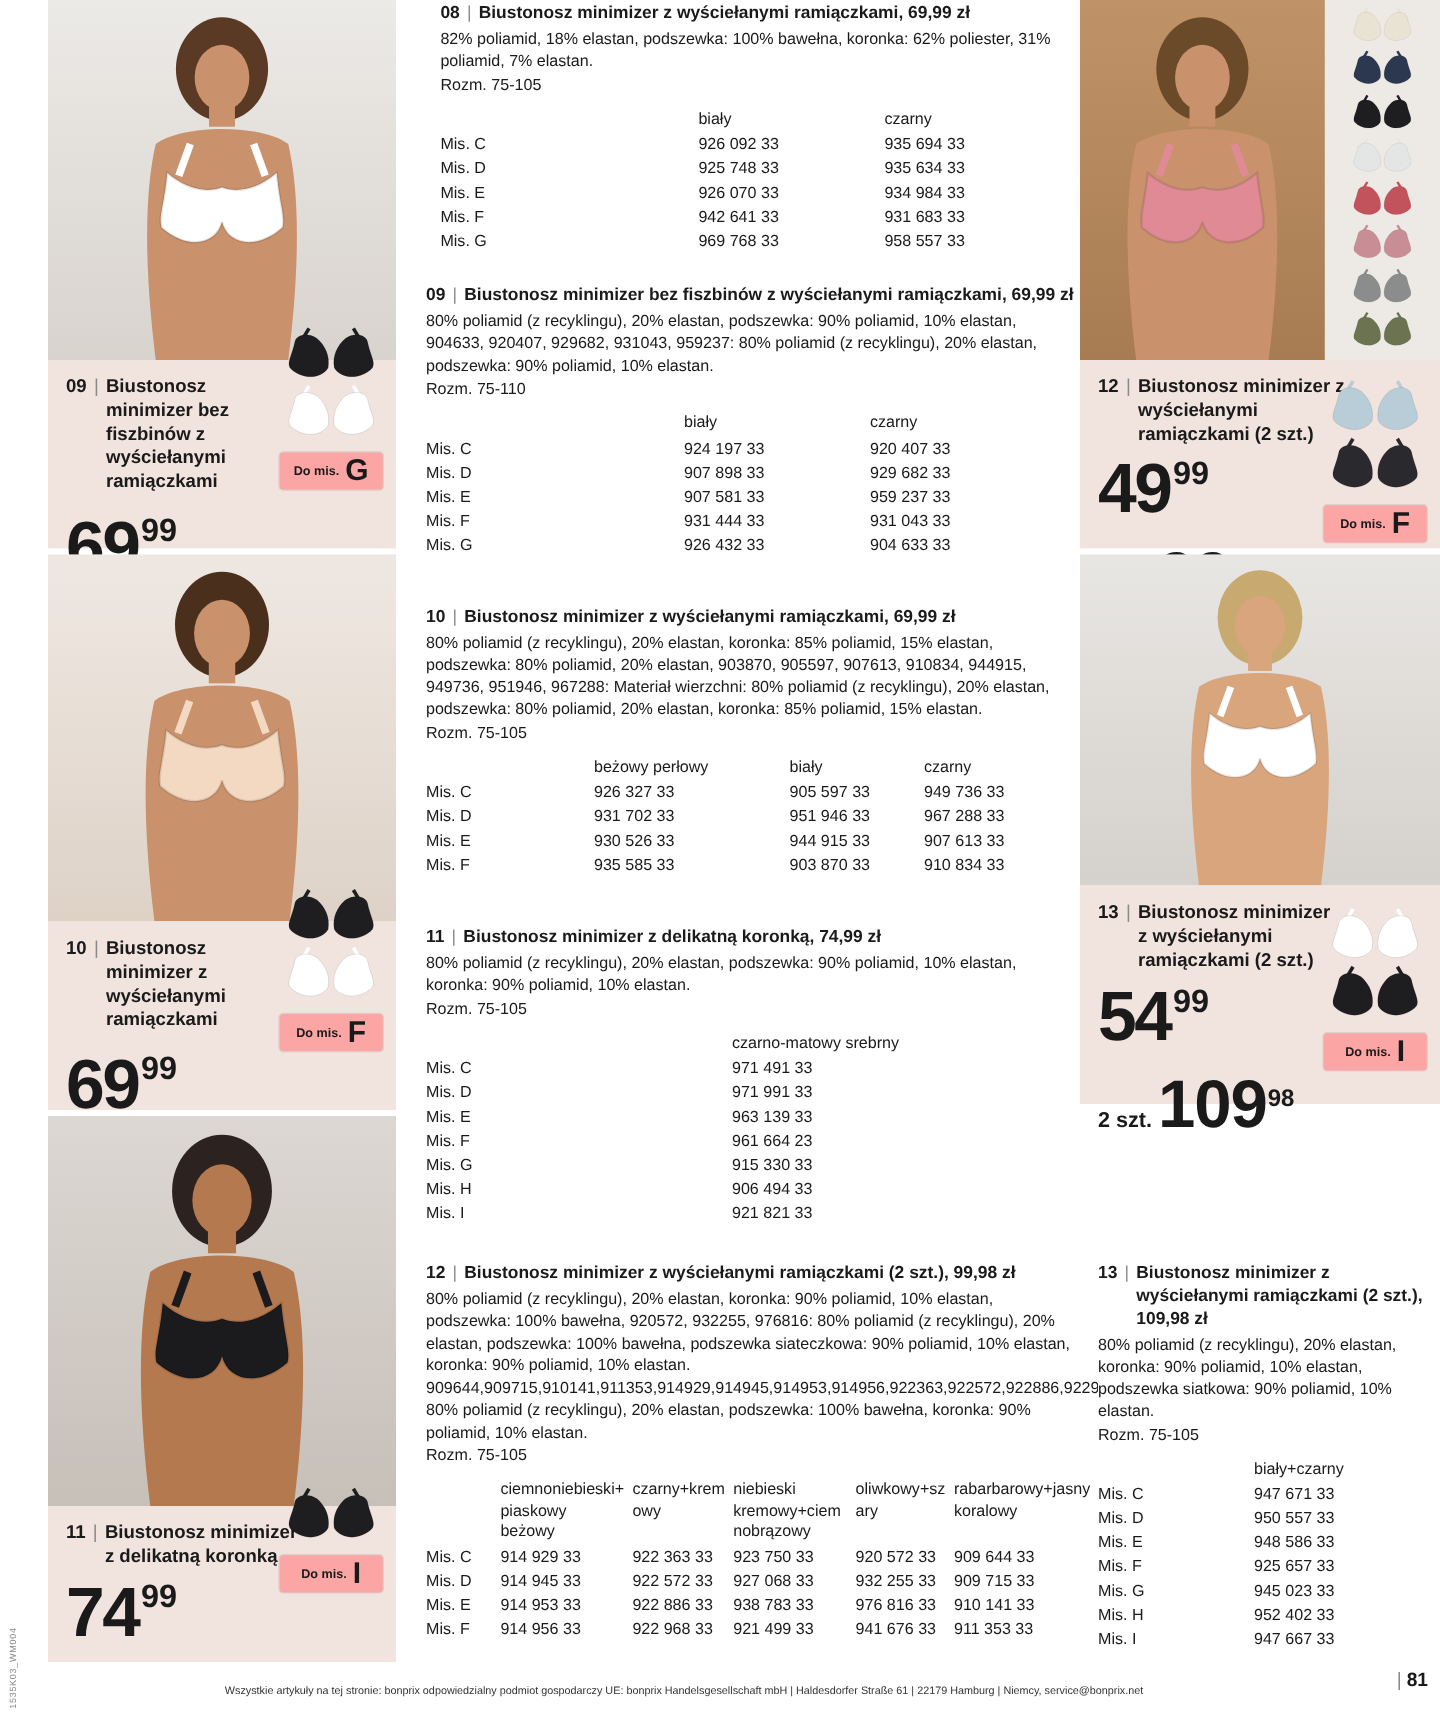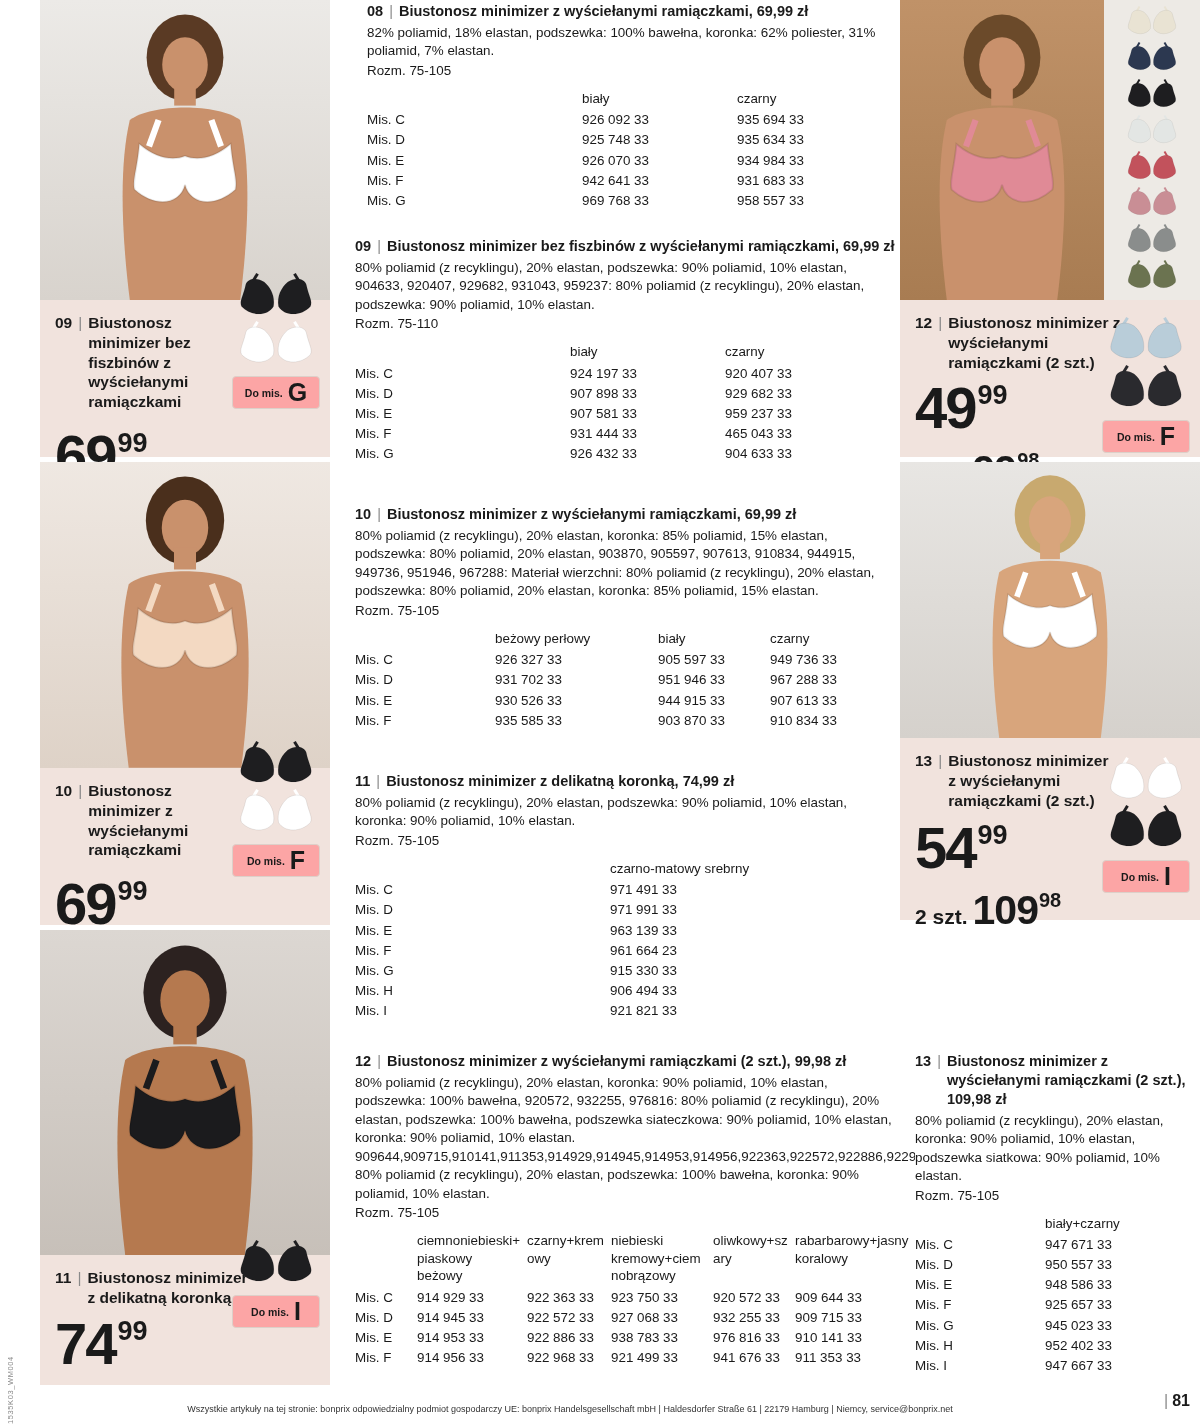--- a/index.html
+++ b/index.html
@@ -18,22 +18,22 @@
   
   .card{background:#f1e3dd;padding:13px 12px 10px 15px;}
   .ctitle{display:flex;margin:0;font-size:15.5px;font-weight:700;line-height:1.28;}
   .ctitle .ct-text{max-width:150px;}
   .mnum{font-weight:700;flex:0 0 auto;}
   .bar{color:#8a8a8a;font-weight:400;margin:0 6px;flex:0 0 auto;}
   .price{margin-top:10px;white-space:nowrap;}
   .p-int{font-size:58px;font-weight:700;letter-spacing:-2px;}
   .p-cents{font-size:27px;font-weight:700;vertical-align:24px;margin-left:2px;}
   .mprice{margin-top:6px;white-space:nowrap;}
-  .mp-qty{font-size:21px;font-weight:700;margin-right:5px;}
-  .mp-int{font-size:41px;font-weight:700;letter-spacing:-1px;}
+  .mp-qty{font-size:18px;font-weight:700;margin-right:5px;}
+  .mp-int{font-size:56px;font-weight:700;letter-spacing:-1px;}
   .mp-cents{font-size:20px;font-weight:700;vertical-align:17px;margin-left:1px;}
   .thumbs{position:absolute;right:8px;top:-28px;width:92px;display:flex;flex-direction:column;align-items:center;}
   .thumbs .bra-t{width:84px;height:52px;margin-bottom:-4px;}
   .badge{background:#fca5a5;border:1px solid #ddd0c9;border-radius:4px;margin-top:8px;
     padding:3px 8px 3px 8px;display:flex;align-items:center;gap:5px;min-width:70px;justify-content:center;}
   .badge-label{font-size:10.5px;font-weight:700;}
   .badge-size{font-size:25px;font-weight:700;line-height:1;}
 
   
   .mblock{background:#fff;}
@@ -233,21 +233,21 @@
           <div class="tcell">929 682 33</div>
         </div>
         <div class="trow">
           <div class="tcell">Mis. E</div>
           <div class="tcell">907 581 33</div>
           <div class="tcell">959 237 33</div>
         </div>
         <div class="trow">
           <div class="tcell">Mis. F</div>
           <div class="tcell">931 444 33</div>
-          <div class="tcell">465 043 33</div>
+          <div class="tcell">931 043 33</div>
         </div>
         <div class="trow">
           <div class="tcell">Mis. G</div>
           <div class="tcell">926 432 33</div>
           <div class="tcell">904 633 33</div>
         </div>
       </div>
   </section>
 
   <section class="mblock abs" style="left:355px;top:505px;width:540px">

